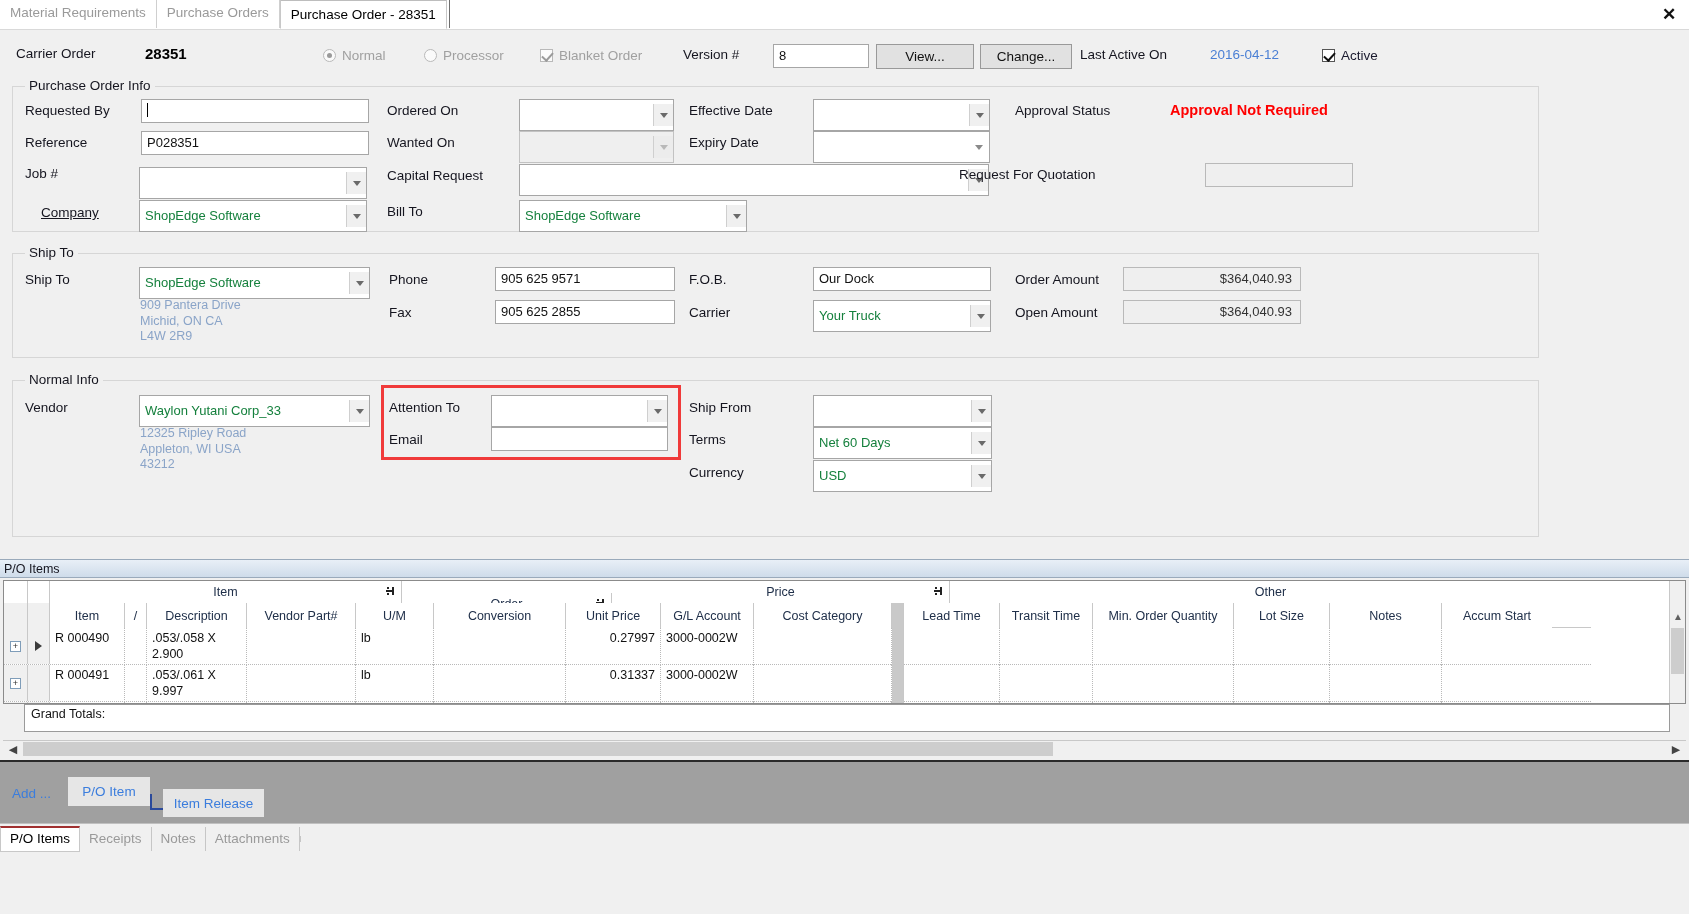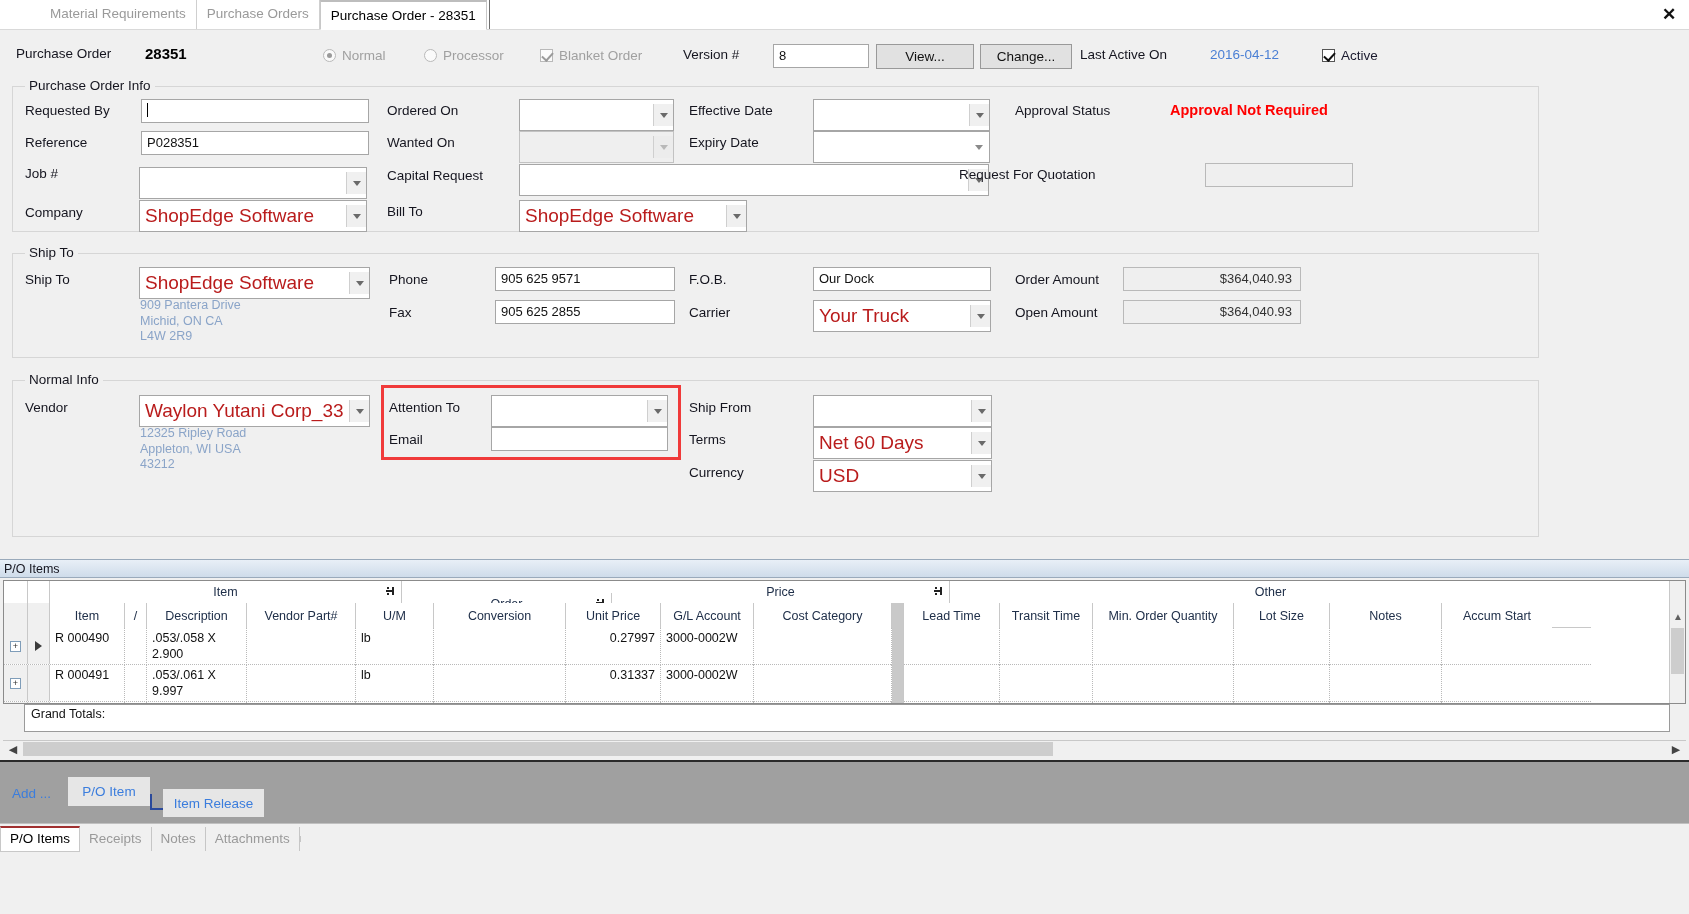--- a/index.html
+++ b/index.html
@@ -13,21 +13,21 @@
     color: #1a1a2e;
   }
   .app { position: relative; width: 1689px; height: 914px; background: #f0f0f0; }
 
   
   .tabstrip {
     position: absolute; left: 0; top: 0; width: 1689px; height: 30px;
     background: #ffffff; border-bottom: 1px solid #d9d9d9;
     display: flex; align-items: flex-end;
   }
-  .tabstrip .tabs { display: flex; align-items: center; height: 30px; margin-left: 40px; }
+  .tabstrip .tabs { display: flex; align-items: flex-start; height: 30px; }
   .tab {
     padding: 5px 10px 6px 10px; font-size: 13.5px; color: #9a9a9a;
     border-right: 1px solid #cfcfcf; line-height: 18px; white-space: nowrap;
     background: transparent; height: 29px;
   }
   .tab.active {
     color: #000; font-weight: normal; background: #ffffff;
     border: 1px solid #c8c8c8; border-bottom: 1px solid #ffffff;
     border-top: 2px solid #bdbdbd; border-right: 1px solid #c8c8c8;
     margin-bottom: -1px; height: 30px;
@@ -73,21 +73,21 @@
     white-space: nowrap;
   }
   .tb.ro { background: #efefef; border-color: #b9b9b9; color: #333; }
   .tb.right { text-align: right; padding-right: 8px; }
   .tb.caret::after {
     content: ''; display: inline-block; width: 1px; height: 14px;
     background: #000; vertical-align: -2px;
   }
   .cb {
     position: absolute; background: #ffffff; border: 1px solid #a6a6a6;
-    height: 32px; font-size: 19px; color: #b91c1c; display: flex; align-items: center;
+    height: 32px; font-size: 13px; color: #15803d; display: flex; align-items: center;
   }
   .cb .val { flex: 1; padding: 0 5px; line-height: 22px; white-space: nowrap; overflow: hidden; }
   .cb .arrow {
     width: 20px; height: 22px; background: #f0f0f0;
     border-left: 1px solid #cfcfcf; display: flex; align-items: center; justify-content: center;
     flex: none;
   }
   .cb.dis { background: #efefef; border-color: #c2c2c2; }
   .cb.dis .arrow { background: #ececec; }
   .cb .arrow i {
@@ -221,21 +221,21 @@
       <div class="tab"><span>Purchase Orders</span></div>
       <div class="tab active"><span>Purchase Order - 28351</span></div>
       <div class="tab caret"></div>
     </div>
     <div class="closebtn">
         <span>✕</span>
       </div>
   </div>
 
   <div class="hdr">
-    <div class="hdr-label" style="left:16px; top:16px;">Purchase Order</div>
+    <div class="hdr-label" style="left:16px; top:16px;">Carrier Order</div>
     <div class="po-num" style="left:145px; top:15px;">28351</div>
 
     <div class="radio-wrap" style="left:323px; top:18px;">
       <span class="radio checked"></span>
       <span>Normal</span>
     </div>
     <div class="radio-wrap" style="left:424px; top:18px;">
       <span class="radio"></span>
       <span>Processor</span>
     </div>
@@ -266,21 +266,21 @@
     <div class="tb" style="left:128px; top:44px; width:228px;">P028351</div>
 
     <div class="hdr-label" style="left:12px; top:79px;">Job #</div>
     <div class="cb" style="left:126px; top:80px; width:228px;">
       <span class="val"></span>
       <span class="arrow">
           <i></i>
         </span>
     </div>
 
-    <div class="hdr-label" style="left:12px; top:118px;">Company</div>
+    <div class="hdr-label" style="left:28px; top:118px;text-decoration:underline;">Company</div>
     <div class="cb" style="left:126px; top:113px; width:228px;">
       <span class="val">ShopEdge Software</span>
       <span class="arrow">
           <i></i>
         </span>
     </div>
 
     <div class="hdr-label" style="left:374px; top:16px;">Ordered On</div>
     <div class="cb" style="left:506px; top:12px; width:155px;">
       <span class="val"></span>

